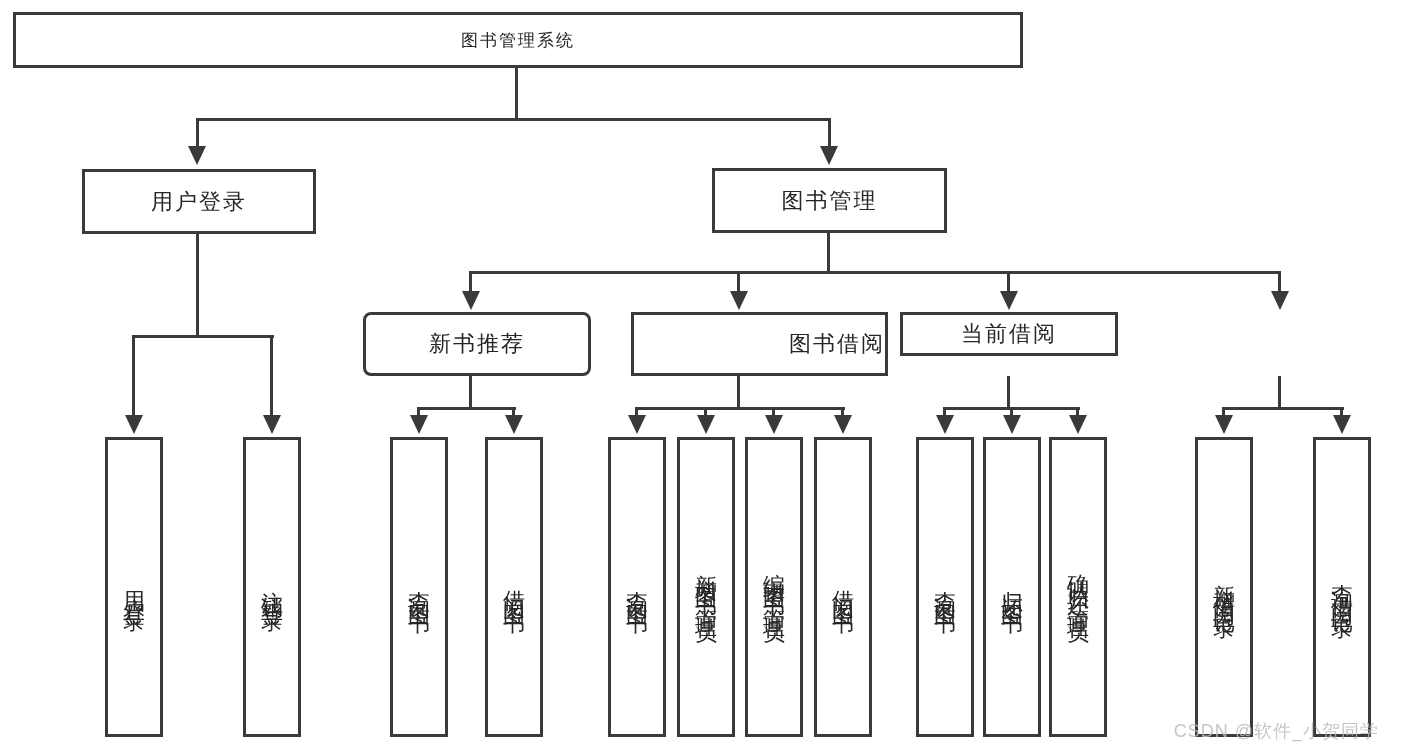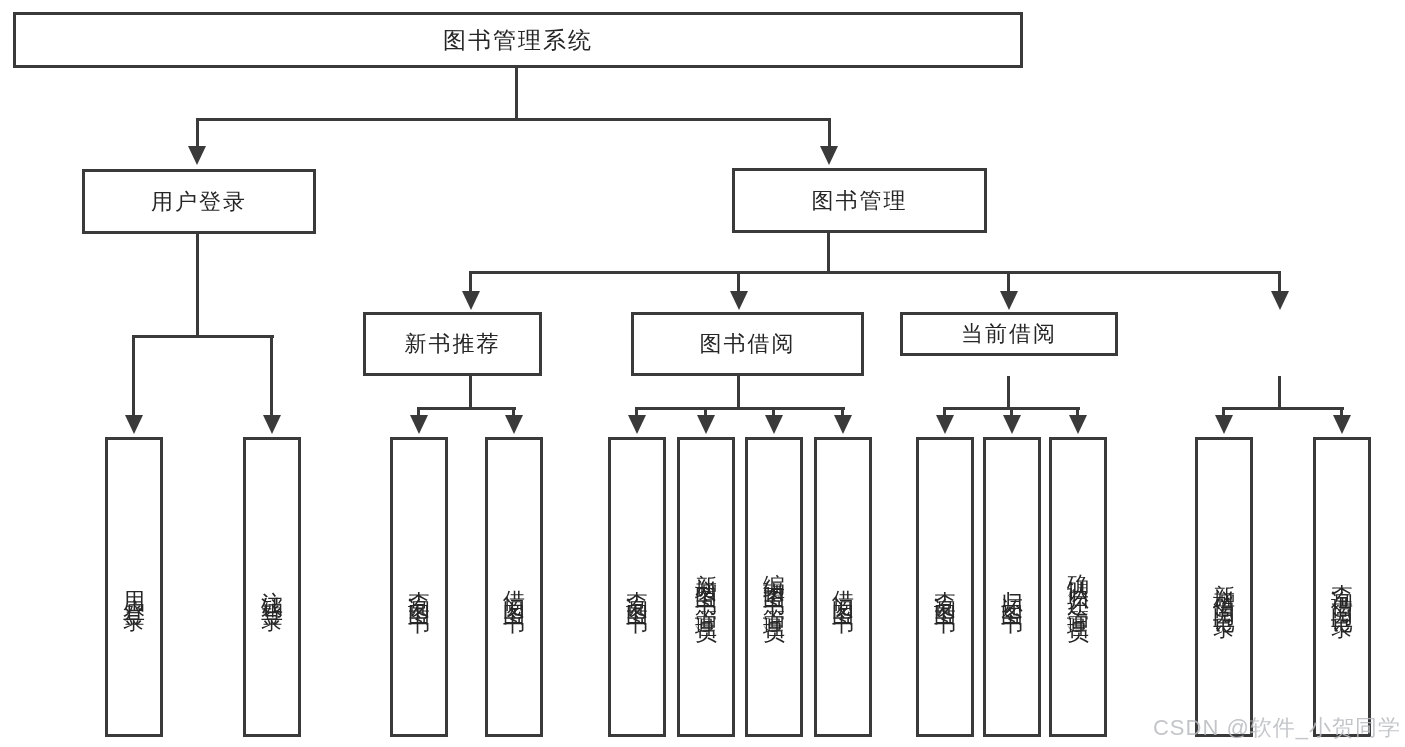--- a/index.html
+++ b/index.html
@@ -24,21 +24,21 @@
     border: 3px solid var(--line);
     background: var(--background);
     display: flex;
     align-items: center;
     justify-content: center;
     font-size: 22px;
     letter-spacing: 2px;
     color: var(--text);
     z-index: 2;
   }
-  .box.root-box { font-size: 23px; }
+  .box.root-box { font-size: 17px; }
   .vbox {
     position: absolute;
     top: 437px;
     width: 58px;
     height: 300px;
     border: 3px solid var(--line);
     background: var(--background);
     display: flex;
     align-items: center;
     justify-content: center;
@@ -64,23 +64,23 @@
     position: absolute;
     width: 0;
     height: 0;
     border-left: 9px solid transparent;
     border-right: 9px solid transparent;
     border-top: 19px solid var(--line);
     z-index: 1;
   }
   .watermark {
     position: absolute;
-    right: 4px;
+    right: 26px;
     bottom: 4px;
-    font-size: 22px;
+    font-size: 18px;
     letter-spacing: 1px;
     color: var(--watermark);
     opacity: 0.85;
     z-index: 3;
     pointer-events: none;
   }
 </style>
 </head>
 <body>
 
@@ -93,21 +93,21 @@
   <div class="vline" style="left:515px; top:66px; height:52px;"></div>
   <div class="hline" style="left:196px; top:118px; width:635px;"></div>
   <div class="vline" style="left:196px; top:118px; height:29px;"></div>
   <div class="vline" style="left:828px; top:118px; height:29px;"></div>
   <div class="arrow" style="left:188px; top:146px;"></div>
   <div class="arrow" style="left:820px; top:146px;"></div>
 
   <div class="box" style="left:82px; top:169px; width:234px; height:65px;">
     <span>用户登录</span>
   </div>
-  <div class="box" style="left:712px; top:168px; width:255px; height:65px;margin-left:20px;">
+  <div class="box" style="left:712px; top:168px; width:235px; height:65px;">
     <span>图书管理</span>
   </div>
 
   <div class="vline" style="left:196px; top:234px; height:101px;"></div>
   <div class="hline" style="left:133px; top:335px; width:141px;"></div>
   <div class="vline" style="left:132px; top:335px; height:81px;"></div>
   <div class="vline" style="left:270px; top:335px; height:81px;"></div>
   <div class="arrow" style="left:125px; top:415px;"></div>
   <div class="arrow" style="left:263px; top:415px;"></div>
 
@@ -115,24 +115,24 @@
   <div class="hline" style="left:469px; top:271px; width:812px;"></div>
   <div class="vline" style="left:469px; top:271px; height:22px;"></div>
   <div class="vline" style="left:737px; top:271px; height:22px;"></div>
   <div class="vline" style="left:1007px; top:271px; height:22px;"></div>
   <div class="vline" style="left:1278px; top:271px; height:22px;"></div>
   <div class="arrow" style="left:462px; top:291px;"></div>
   <div class="arrow" style="left:730px; top:291px;"></div>
   <div class="arrow" style="left:1000px; top:291px;"></div>
   <div class="arrow" style="left:1271px; top:291px;"></div>
 
-  <div class="box" style="left:363px; top:312px; width:179px; height:64px;">
+  <div class="box" style="left:363px; top:312px; width:228px; height:64px;border-radius:8px;">
     <span>新书推荐</span>
   </div>
-  <div class="box" style="left:631px; top:312px; width:233px; height:64px;">
+  <div class="box" style="left:631px; top:312px; width:257px; height:64px;justify-content:flex-end;">
     <span>图书借阅</span>
   </div>
   <div class="box" style="left:900px; top:312px; width:218px; height:44px;">
     <span>当前借阅</span>
   </div>
 
   <div class="vline" style="left:469px; top:376px; height:34px;"></div>
   <div class="hline" style="left:418px; top:407px; width:98px;"></div>
   <div class="vline" style="left:417px; top:407px; height:10px;"></div>
   <div class="vline" style="left:512px; top:407px; height:10px;"></div>

